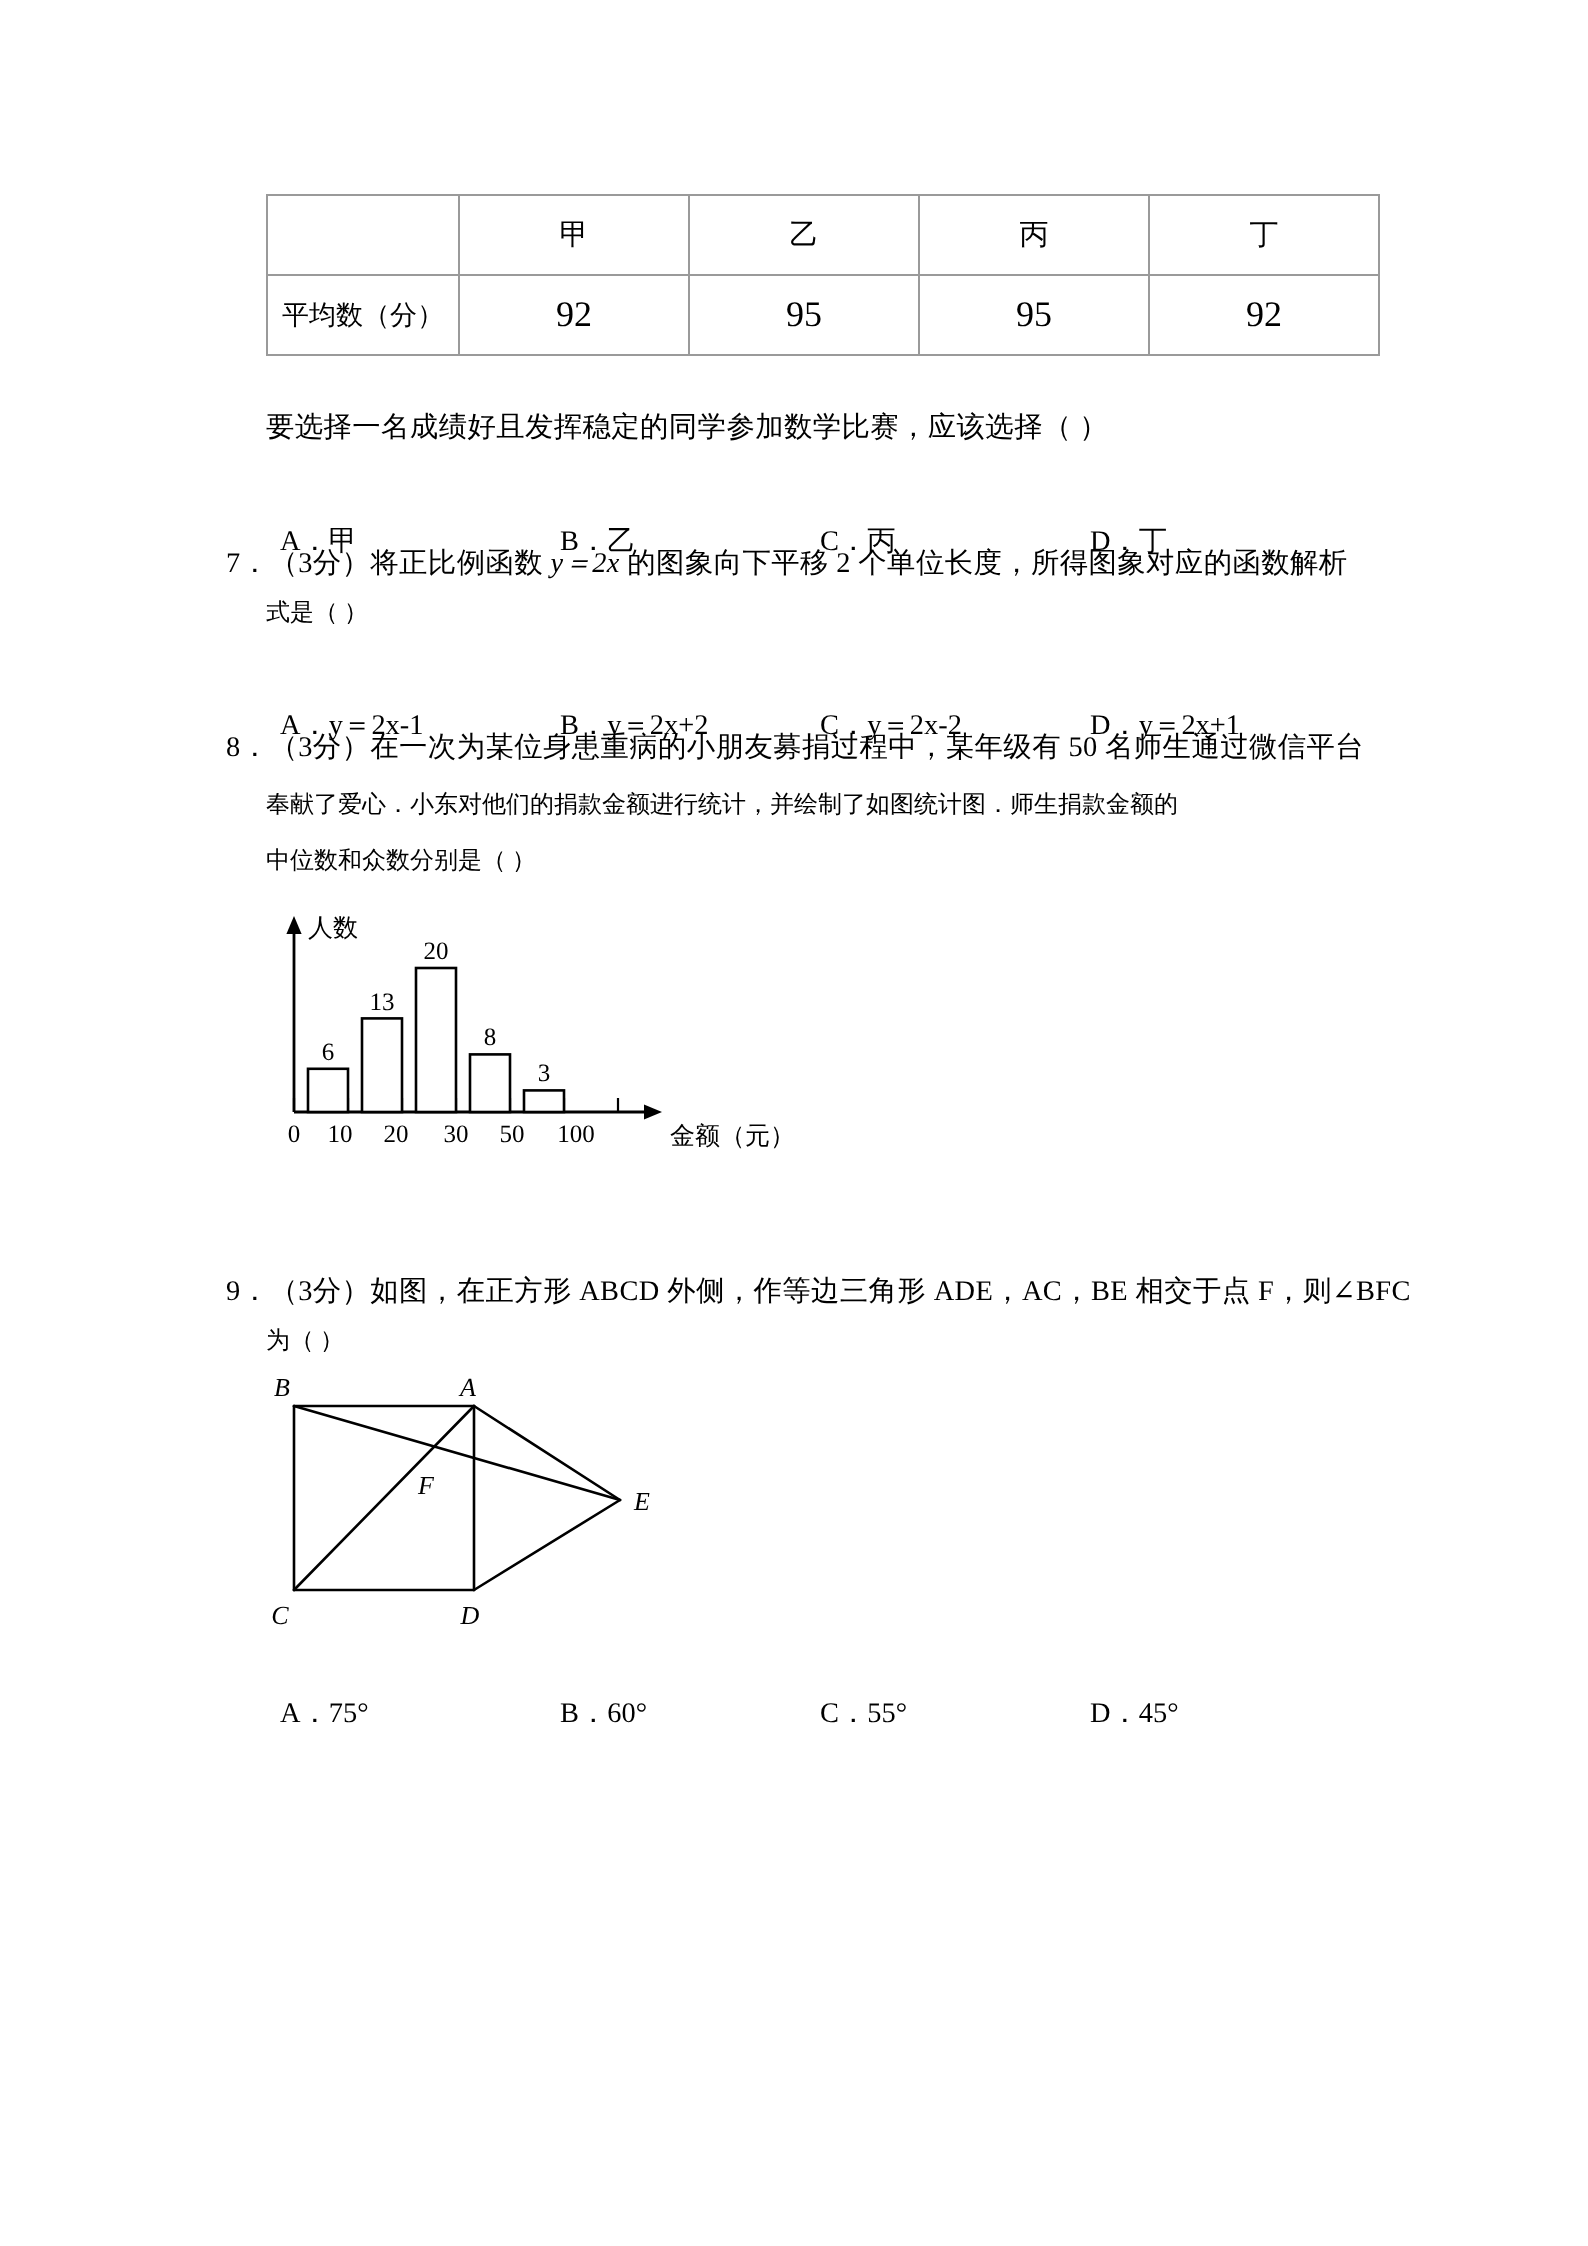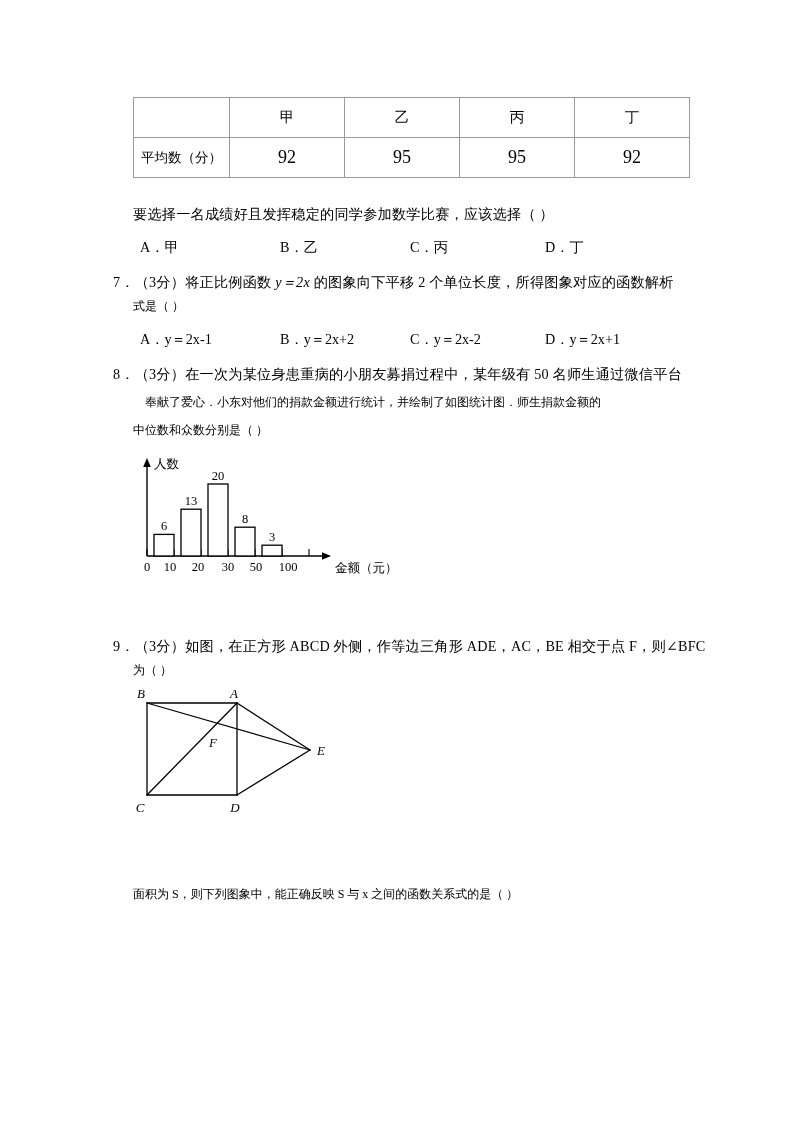--- a/index.html
+++ b/index.html
@@ -66,20 +66,21 @@
   .opts {
     position: absolute;
     left: 113px;
     width: 570px;
     height: 19px;
     font-size: 14.2px;
   }
   .opts span {
     position: absolute;
     white-space: nowrap;
+    margin-top: 23px;
   }
   .opt-a { left: 27px; }
   .opt-b { left: 167px; }
   .opt-c { left: 297px; }
   .opt-d { left: 432px; }
 
   i.mathit {
     font-family: "Liberation Serif", "DejaVu Serif", serif;
     font-style: italic;
   }
@@ -159,21 +160,21 @@
   <div class="opts" style="top:330px;">
     <span class="opt-a">A．y＝2x‑1</span>
     <span class="opt-b">B．y＝2x+2</span>
     <span class="opt-c">C．y＝2x‑2</span>
     <span class="opt-d">D．y＝2x+1</span>
   </div>
 
   <div class="qline" style="left:113px; top:366px;">
     <span>8．</span><span>（3分）</span><span>在一次为某位身患重病的小朋友募捐过程中，某年级有 50 名师生通过微信平台</span>
   </div>
-  <div class="indent" style="left:133px; top:394px;margin-left:12px;">奉献了爱心．小东对他们的捐款金额进行统计，并绘制了如图统计图．师生捐款金额的</div>
+  <div class="indent" style="left:133px; top:394px;">奉献了爱心．小东对他们的捐款金额进行统计，并绘制了如图统计图．师生捐款金额的</div>
   <div class="indent" style="left:133px; top:422px;">中位数和众数分别是（      ）</div>
 
   <div class="chart-wrap">
     <svg width="300" height="135" viewBox="0 0 300 135" xmlns="http://www.w3.org/2000/svg">
 
       <line x1="17" y1="14" x2="17" y2="104" stroke="#000" stroke-width="1.4"></line>
       <polygon points="17,6 13.2,15 20.8,15" fill="#000"></polygon>
 
       <line x1="17" y1="104" x2="193" y2="104" stroke="#000" stroke-width="1.4"></line>
       <polygon points="201,104 192,100.2 192,107.8" fill="#000"></polygon>
@@ -242,16 +243,21 @@
 
       <text x="11" y="10" class="sv-label" text-anchor="middle">B</text>
       <text x="104" y="10" class="sv-label" text-anchor="middle">A</text>
       <text x="10" y="124" class="sv-label" text-anchor="middle">C</text>
       <text x="105" y="124" class="sv-label" text-anchor="middle">D</text>
       <text x="191" y="67" class="sv-label" text-anchor="middle">E</text>
       <text x="83" y="59" class="sv-label" text-anchor="middle">F</text>
     </svg>
   </div>
 
-
-  <div class="indent" style="left:133px; top:886px;">面积为 S，则下列图象中，能正确反映 S 与 x 之间的函数关系式的是（      ）</div>
+  <div class="opts" style="top:824px;">
+    <span class="opt-a">A．75°</span>
+    <span class="opt-b">B．60°</span>
+    <span class="opt-c">C．55°</span>
+    <span class="opt-d">D．45°</span>
+  </div>
+
 
 </div>
 
 </body></html>

